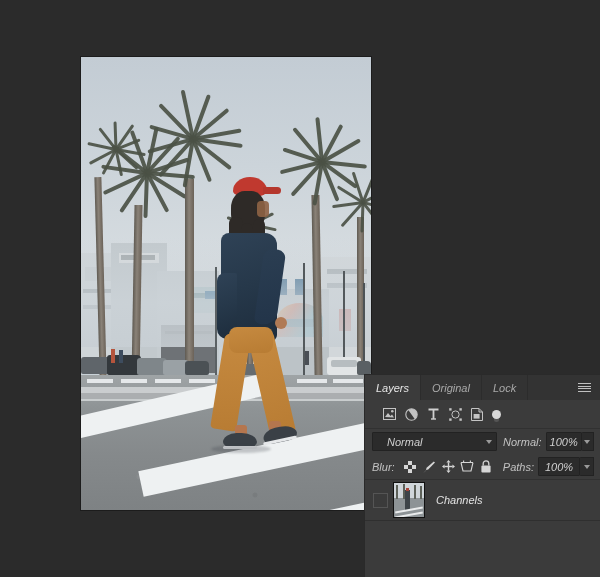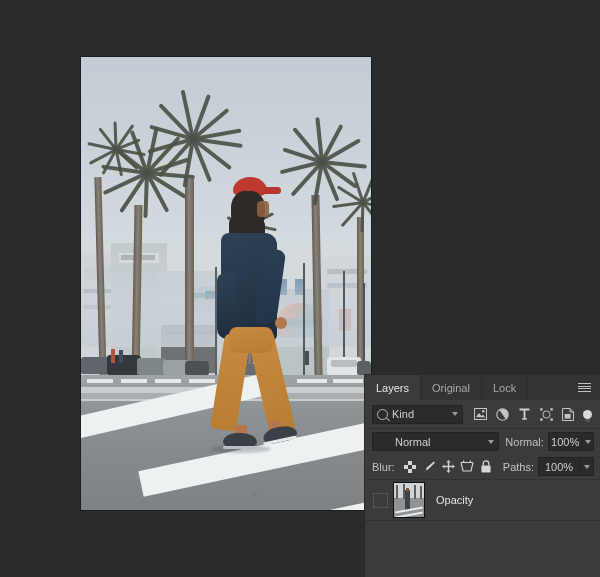--- a/index.html
+++ b/index.html
@@ -2,21 +2,21 @@
 <html><head>
 <meta charset="utf-8">
 <style>
   html,body{margin:0;padding:0;}
   body{
     width:600px;height:577px;overflow:hidden;
     background:#2b2b2b;
     font-family:"Liberation Sans", sans-serif;
     -webkit-font-smoothing:none;
   }
-  #root{position:relative;width:600px;height:577px;}
+  #root{position:relative;width:600px;height:577px;font-style:italic;}
 
   
   #canvas-area{position:absolute;left:0;top:0;width:600px;height:577px;background:#2b2b2b;}
   #photo{
     position:absolute;left:81px;top:57px;width:290px;height:453px;
     overflow:hidden;background:#c9d2d8;
     box-shadow:0 0 0 1px #1c1c1c;
   }
   .ph{position:absolute;}
 
@@ -87,21 +87,21 @@
   .chev{width:0;height:0;border-left:3.5px solid transparent;border-right:3.5px solid transparent;
         border-top:4px solid #9a9a9a;margin:0 4px;flex:0 0 auto;}
   .kind-label{margin-left:4px;flex:1;}
 
   #ficons{display:flex;align-items:center;margin-left:6px;gap:0px;}
   .ficon{width:22px;height:20px;display:flex;align-items:center;justify-content:center;}
   #filter-toggle{margin-left:2px;width:13px;height:20px;display:flex;align-items:center;justify-content:center;}
   .knob{width:9px;height:9px;border-radius:50%;background:#d8d8d8;box-shadow:0 5px 0 -2px #555;}
 
   #blend-row{height:25px;}
-  #blend-select{width:127px;padding-left:22px;justify-content:space-between;}
+  #blend-select{width:127px;padding-left:14px;justify-content:space-between;}
   .lbl{font-size:11px;color:#c2c2c2;}
   #opacity-label{margin-left:6px;margin-right:4px;}
   #opacity-field{width:40px;justify-content:center;}
   .spin{width:13px;height:17px;background:#2b2b2b;border:1px solid #222;border-left:none;
         display:flex;align-items:center;justify-content:center;border-radius:1px;}
 
   #lock-row{height:25px;border-bottom:1px solid #313131;}
   #lock-label{margin-right:6px;}
   .lockicon{width:19px;height:17px;display:flex;align-items:center;justify-content:center;}
   #fill-label{margin-left:auto;margin-right:4px;}
@@ -340,25 +340,20 @@
         <div>
           <i class="ln"></i>
             <i class="ln"></i>
             <i class="ln"></i>
             <i class="ln"></i>
         </div>
       </div>
     </div>
 
     <div class="row" id="filter-row">
-      <div class="ctl" id="kind-select">
-        <span class="magn"></span>
-        <span class="kind-label">Kind</span>
-        <span class="chev"></span>
-      </div>
 
       <div id="ficons">
         <div class="ficon">
           <svg width="13" height="12" viewBox="0 0 13 12">
               <rect x="0.5" y="0.5" width="12" height="11" fill="none" stroke="#c4c4c4"></rect>
               <path d="M2 9 L5 5 L7.5 8 L9 6.5 L11 9.5 Z" fill="#c4c4c4"></path>
               <circle cx="9.3" cy="3.2" r="1.3" fill="#c4c4c4"></circle>
             </svg>
         </div>
         <div class="ficon">
@@ -469,19 +464,19 @@
           <span class="th" style="left:0;top:15px;width:30px;height:19px;background:#8d9396;"></span>
           <span class="th" style="left:2px;top:2px;width:2px;height:14px;background:#5d6159;"></span>
           <span class="th" style="left:9px;top:1px;width:2px;height:15px;background:#5d6159;"></span>
           <span class="th" style="left:20px;top:2px;width:2px;height:14px;background:#5d6159;"></span>
           <span class="th" style="left:26px;top:3px;width:2px;height:13px;background:#5d6159;"></span>
           <span class="th" style="left:11px;top:7px;width:5px;height:20px;background:#3d4348;"></span>
           <span class="th" style="left:12px;top:5px;width:3px;height:3px;background:#a8453a;"></span>
           <span class="th" style="left:1px;top:26px;width:28px;height:2px;background:#e9ebec;transform:rotate(-10deg);"></span>
           <span class="th" style="left:1px;top:31px;width:28px;height:2px;background:#e9ebec;transform:rotate(-10deg);"></span>
         </div>
-        <span class="lname">Opacity</span>
+        <span class="lname">Channels</span>
       </div>
 
     </div>
   </div>
 
 </div>
 
 </body></html>

